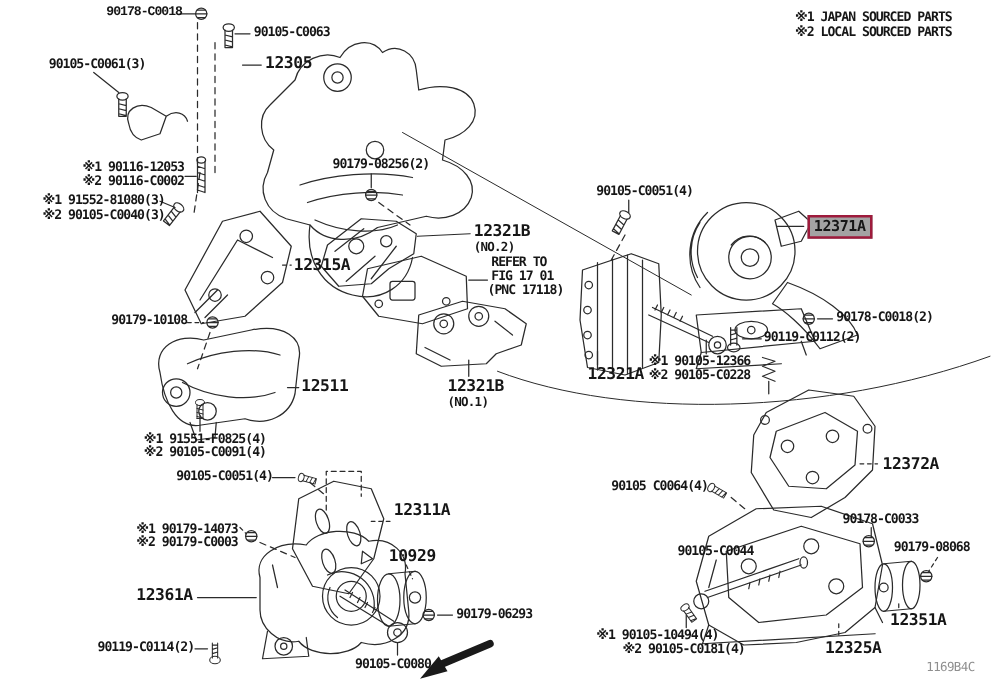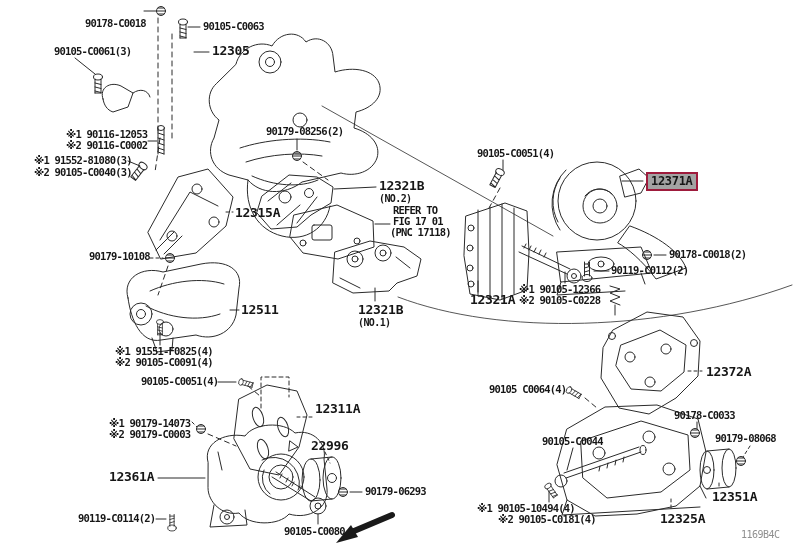--- a/index.html
+++ b/index.html
@@ -231,24 +231,24 @@
       </g>
 
       <g>
         <polygon points="336,543 358,537 351,525" fill="#1a1a1a" stroke="none"></polygon>
         <path d="M354,531 L392,515" stroke="#1a1a1a" stroke-width="6"></path>
       </g>
     </g>
   </svg>
 
   <div id="callouts">
-      <div class="callout kind-bolt" style="left: 85px; top: 18px;">90178-C0018</div>
+      <div class="callout kind-bolt" style="left: 85px; top: 5px; font-family: Liberation Mono, monospace;">90178-C0018</div>
       <div class="callout kind-bolt" style="left: 203px; top: 21px;">90105-C0063</div>
       <div class="callout kind-part" style="left: 212px; top: 44px;">12305</div>
-      <div class="callout kind-bolt" style="left: 54px; top: 46px; text-align: right;">90105-C0061(3)</div>
+      <div class="callout kind-bolt" style="left: 39px; top: 46px; text-align: right;">90105-C0061(3)</div>
       <div class="callout kind-bolt" style="left: 66px; top: 129px;">※1 90116-12053</div>
       <div class="callout kind-bolt" style="left: 66px; top: 140px;">※2 90116-C0002</div>
       <div class="callout kind-bolt" style="left: 34px; top: 155px;">※1 91552-81080(3)</div>
       <div class="callout kind-bolt" style="left: 34px; top: 167px;">※2 90105-C0040(3)</div>
       <div class="callout kind-part" style="left: 235px; top: 206px;">12315A</div>
       <div class="callout kind-bolt" style="left: 266px; top: 126px;">90179-08256(2)</div>
       <div class="callout kind-part" style="left: 379px; top: 179px;">12321B</div>
       <div class="callout kind-sub" style="left: 379px; top: 193px;">(NO.2)</div>
       <div class="callout kind-bolt" style="left: 393px; top: 205px;">REFER TO</div>
       <div class="callout kind-bolt" style="left: 393px; top: 216px;">FIG 17 01</div>
@@ -276,19 +276,23 @@
       <div class="callout kind-bolt" style="left: 78px; top: 513px;">90119-C0114(2)</div>
       <div class="callout kind-bolt" style="left: 365px; top: 486px;">90179-06293</div>
       <div class="callout kind-bolt" style="left: 284px; top: 526px;">90105-C0080</div>
       <div class="callout kind-bolt" style="left: 115px; top: 346px;">※1 91551-F0825(4)</div>
       <div class="callout kind-bolt" style="left: 115px; top: 357px;">※2 90105-C0091(4)</div>
       <div class="callout kind-bolt" style="left: 141px; top: 376px;">90105-C0051(4)</div>
       <div class="callout kind-part" style="left: 315px; top: 402px;">12311A</div>
       <div class="callout kind-bolt" style="left: 109px; top: 418px;">※1 90179-14073</div>
       <div class="callout kind-bolt" style="left: 109px; top: 429px;">※2 90179-C0003</div>
       <div class="callout kind-part" style="left: 109px; top: 470px; text-align: right;">12361A</div>
-      <div class="callout kind-part" style="left: 311px; top: 439px;">22996</div>
+      <div class="callout kind-part" style="left: 311px; top: 439px;">10929</div>
     </div>
 
+  <div class="legend">
+    <div>※1 JAPAN SOURCED PARTS</div>
+    <div>※2 LOCAL SOURCED PARTS</div>
+  </div>
 
 
   <div class="footer">1169B4C</div>
 </div>
 
 </body></html>

